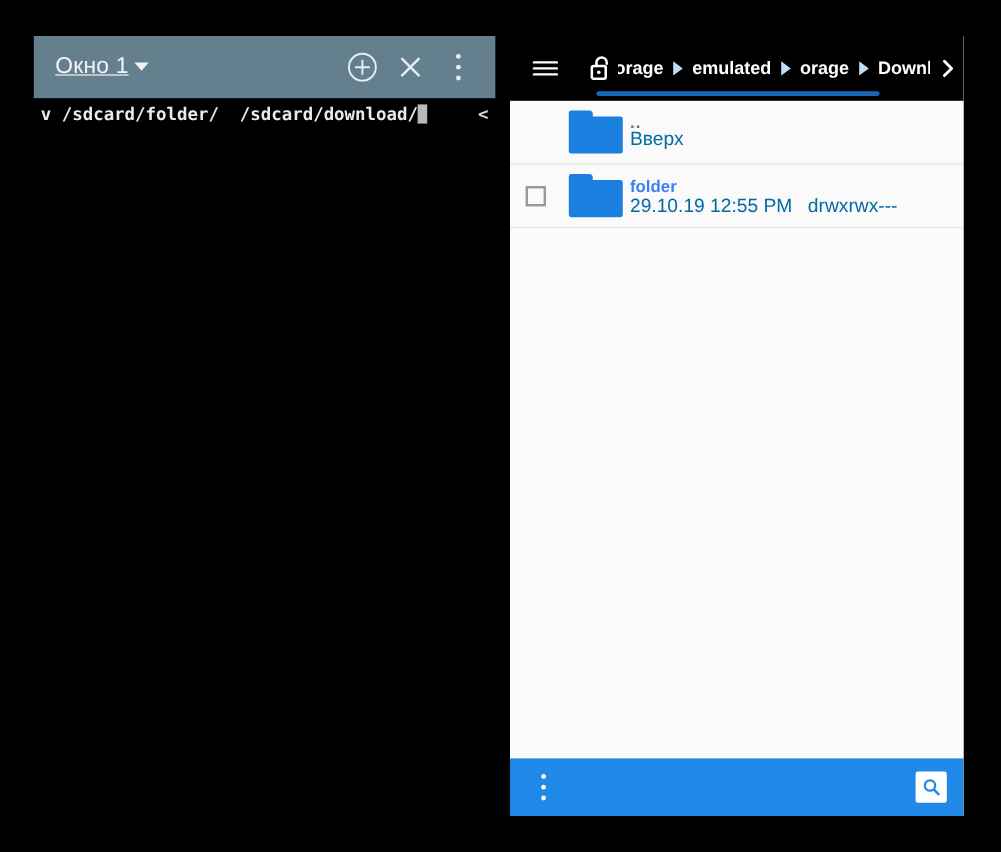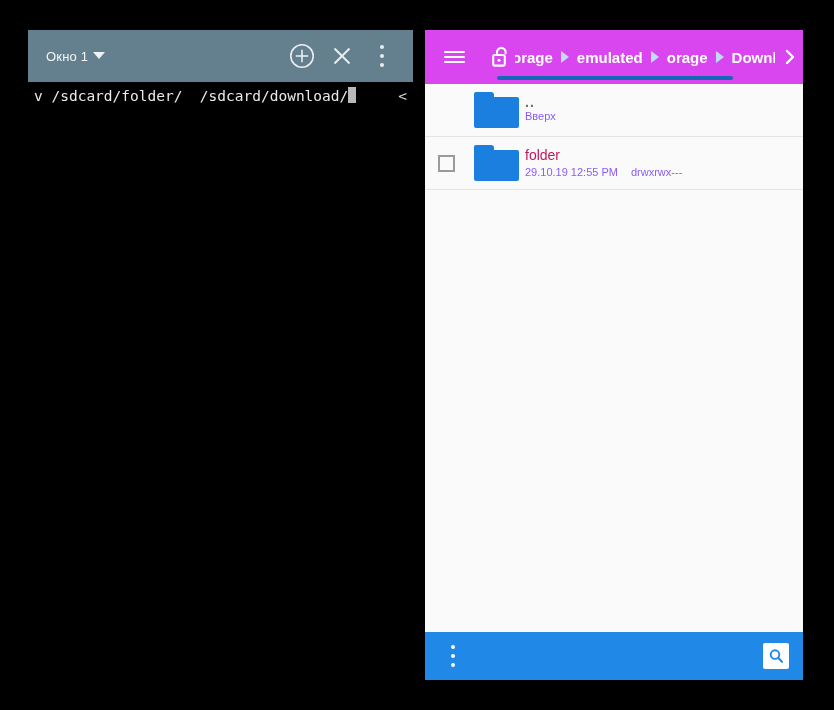--- a/index.html
+++ b/index.html
@@ -29,23 +29,24 @@
   .terminal-titlebar {
     height: 52px;
     background: #64808f;
     display: flex;
     align-items: center;
     padding: 0 14px 0 18px;
     box-sizing: border-box;
   }
   .terminal-title {
     color: #f2f5f6;
-    font-size: 13px;
+    font-size: 19px;
     letter-spacing: 0.2px;
     white-space: nowrap;
+    text-decoration: underline;
   }
   .title-caret {
     display: inline-block;
     width: 0;
     height: 0;
     margin-left: 5px;
     vertical-align: 2px;
     border-left: 6px solid transparent;
     border-right: 6px solid transparent;
     border-top: 7px solid #eef2f4;
@@ -89,20 +90,21 @@
   }
   .terminal-line {
     display: flex;
     align-items: flex-start;
     font-family: "DejaVu Sans Mono", "Liberation Mono", monospace;
     font-size: 14.5px;
     line-height: 19px;
     color: #e9e9e9;
     padding: 0 6px 0 6px;
     white-space: pre;
+    font-weight: bold;
   }
   .term-cmd { color: #eaeaea; }
   .term-cursor {
     display: inline-block;
     width: 8px;
     height: 16px;
     background: #b9b9b9;
     vertical-align: -3px;
   }
   .term-right-marker {
@@ -119,21 +121,21 @@
     top: 30px;
     width: 378px;
     height: 650px;
     background: #fafafa;
     overflow: hidden;
     display: flex;
     flex-direction: column;
   }
   .fm-appbar {
     height: 54px;
-    background: #d946ef;
+    background: #000000;
     display: flex;
     align-items: center;
     flex: none;
     position: relative;
     overflow: hidden;
   }
   .fm-hamburger {
     width: 44px;
     height: 44px;
     margin-left: 7px;
@@ -264,35 +266,35 @@
   }
   .fm-text-cell {
     flex: 1;
     min-width: 0;
     display: flex;
     flex-direction: column;
     justify-content: center;
   }
   .fm-name {
     font-size: 14px;
-    font-weight: normal;
-    color: #be185d;
+    font-weight: bold;
+    color: #3b82f6;
     line-height: 18px;
     white-space: nowrap;
   }
   .fm-name.dots {
     font-weight: bold;
     color: #6d6d6d;
     letter-spacing: 1px;
     line-height: 12px;
     font-size: 14px;
   }
   .fm-sub {
-    font-size: 11px;
-    color: #8b5cf6;
+    font-size: 16px;
+    color: #0369a1;
     line-height: 17px;
     white-space: nowrap;
   }
   .fm-sub .perm { margin-left: 13px; margin-top: 28px; }
 
   .fm-bottombar {
     height: 48px;
     background: #2089e8;
     display: flex;
     align-items: center;

